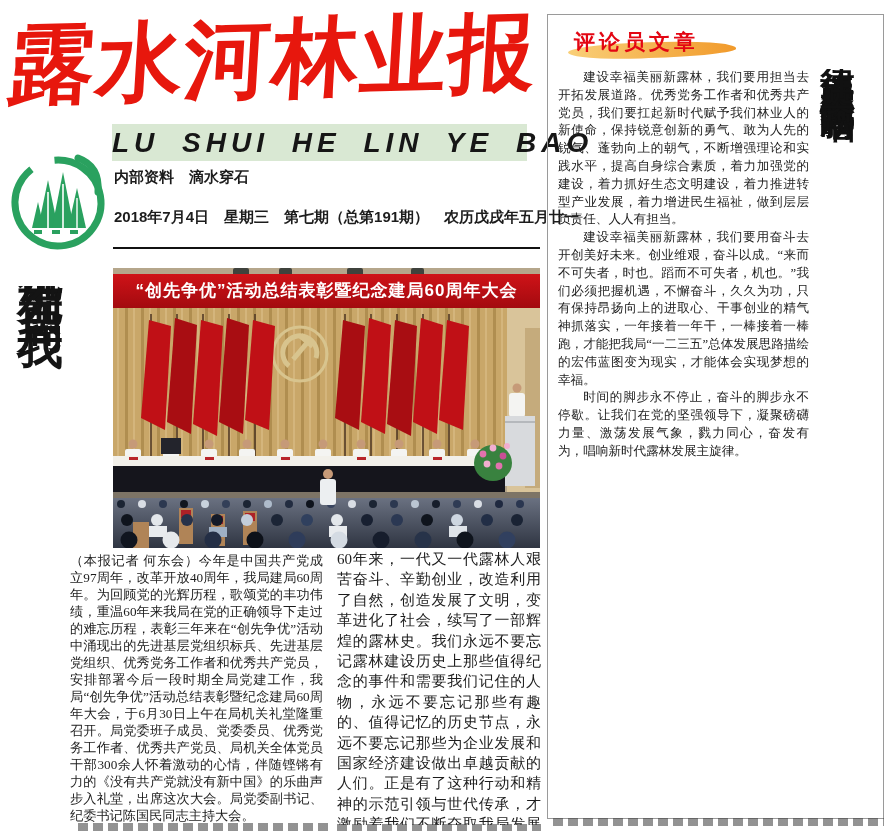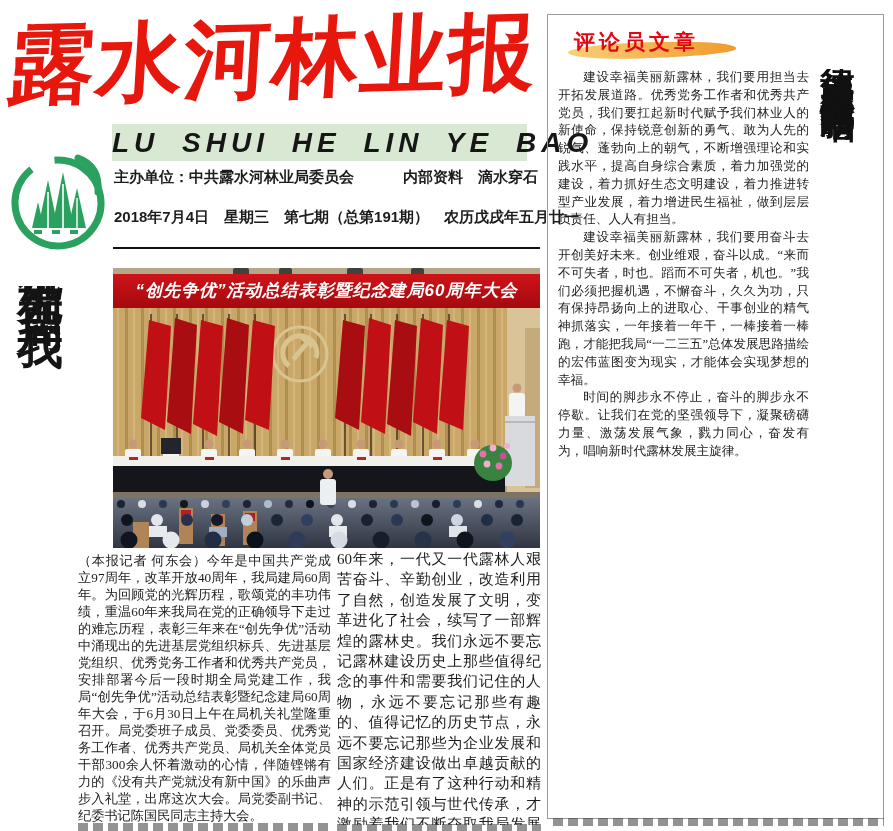--- a/index.html
+++ b/index.html
@@ -24,23 +24,23 @@
   
   .v-head-left{position:absolute;left:8px;top:286px;width:66px;height:545px;overflow:hidden;}
   .v-head-left span{writing-mode:vertical-rl;display:block;font-family:"Liberation Sans",sans-serif;
     font-weight:900;font-size:46px;letter-spacing:-11px;color:#141414;line-height:66px;}
   
   .photo{position:absolute;left:113px;top:268px;width:427px;height:280px;overflow:hidden;background:#b5a68b;}
   .photo svg{position:absolute;left:0;top:0;}
   .photo-banner{position:absolute;left:0;top:6px;width:427px;height:34px;
     background:linear-gradient(#cf1318,#a30a0f);color:#fff;text-align:center;
     font-family:"Liberation Sans",sans-serif;font-weight:bold;font-size:17px;
-    line-height:34px;letter-spacing:1px;white-space:nowrap;font-style:italic;}
-  
-  .col1{position:absolute;left:78px;top:552px;width:253px;height:271px;overflow:hidden;
+    line-height:34px;letter-spacing:1px;white-space:nowrap;}
+  
+  .col1{position:absolute;left:70px;top:552px;width:253px;height:271px;overflow:hidden;
     font-size:13.2px;line-height:17px;text-align:justify;}
   .col2{position:absolute;left:337px;top:549px;width:204px;height:276px;overflow:hidden;
     font-size:15px;line-height:20.4px;text-align:justify;}
   .col1 p,.col2 p,.commentary-body p{margin:0;}
   .indent{text-indent:2em;}
   
   .commentary{position:absolute;left:547px;top:3px;width:337px;height:805px;
     border:1px solid #9a9a9a;box-sizing:border-box;padding:10px 24px 0 10px;margin-top:11px;}
   .c-label{position:relative;width:170px;height:36px;margin:2px 0 6px 16px;}
   .c-swoosh{position:absolute;left:-6px;top:15px;width:168px;height:16px;
@@ -78,21 +78,20 @@
       <line x1="40" y1="44" x2="40" y2="80" stroke="#fff" stroke-width="1.6"></line>
       <line x1="55" y1="36" x2="55" y2="80" stroke="#fff" stroke-width="1.6"></line>
       <line x1="69" y1="50" x2="69" y2="80" stroke="#fff" stroke-width="1.4"></line>
       <rect x="26" y="82" width="8" height="4" fill="#2aa15f"></rect>
       <rect x="44" y="82" width="8" height="4" fill="#2aa15f"></rect>
       <rect x="62" y="82" width="8" height="4" fill="#2aa15f"></rect>
     </svg>
   </div>
 
   <div class="pubrow">
-    <span>主办单位：中共露水河林业局委员会</span>
     <span>内部资料　滴水穿石</span>
   </div>
   <div class="daterow">2018年7月4日　星期三　第七期（总第191期）　农历戊戌年五月廿一</div>
   <div class="head-rule"></div>
 
   <div class="v-head-left">
     <span>我局『创先争优』活动总结表彰暨纪</span>
   </div>
 
   <div class="photo">

